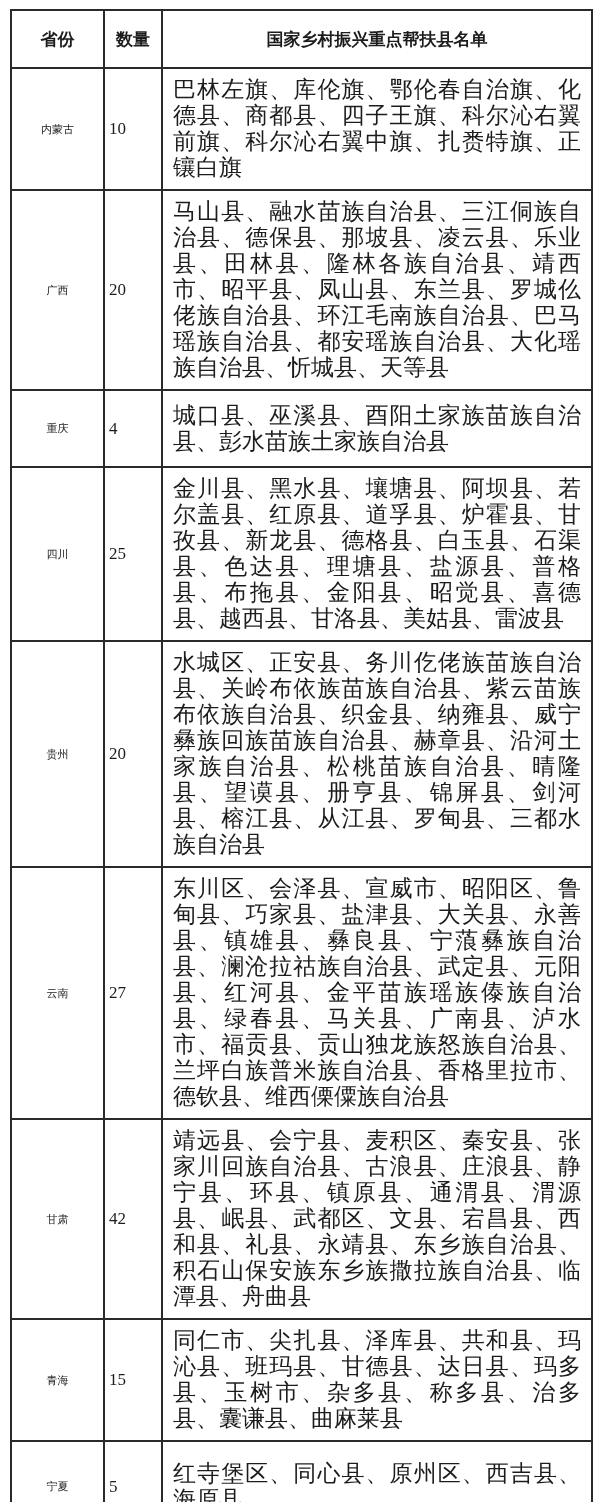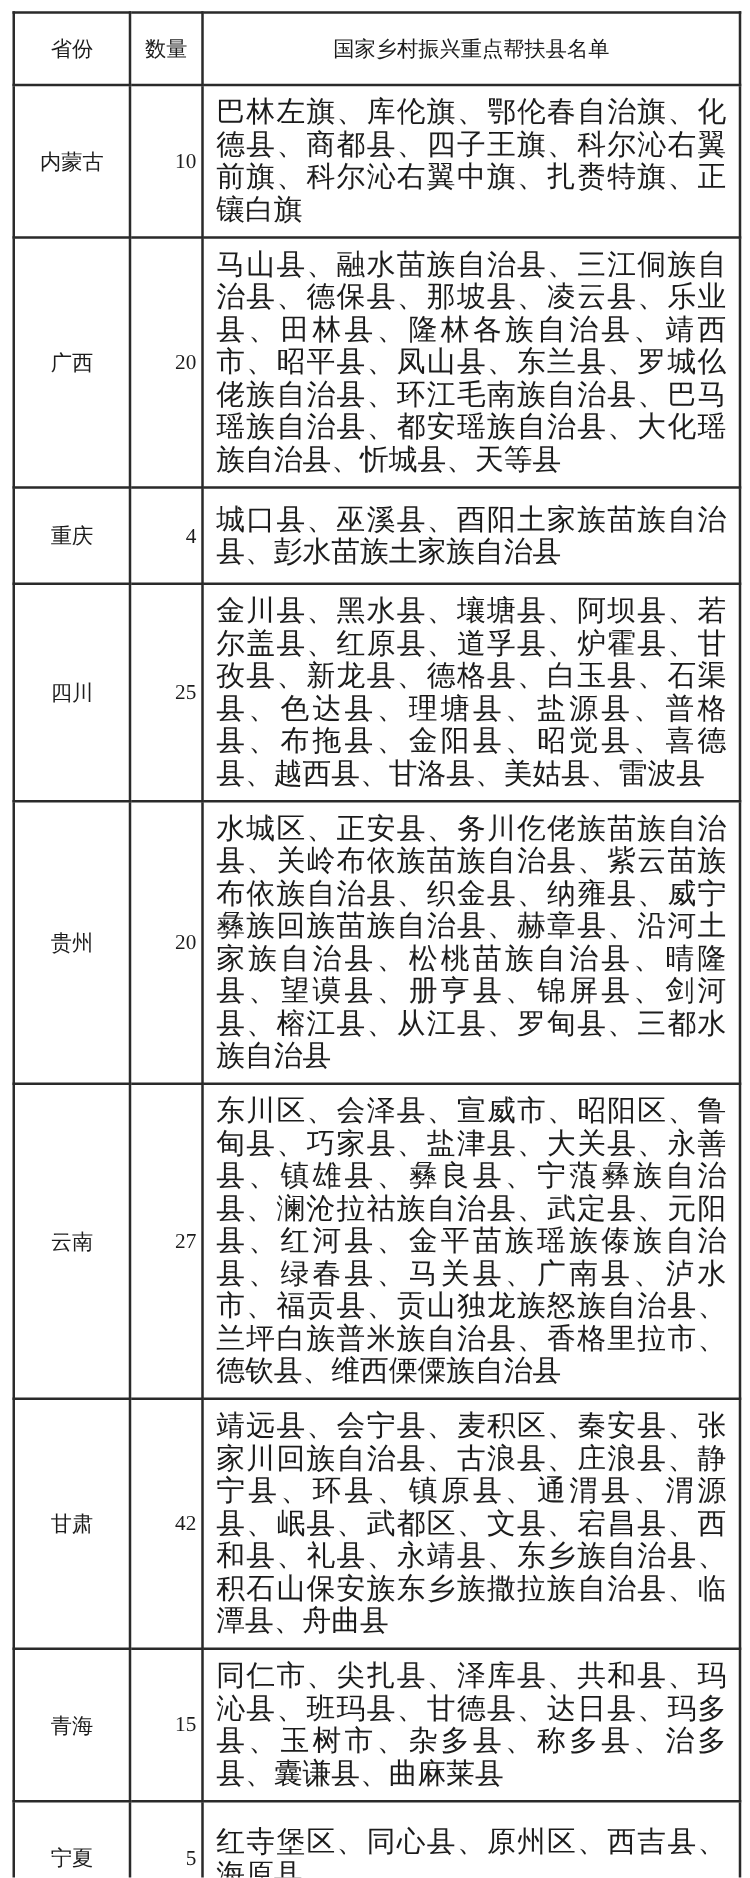--- a/index.html
+++ b/index.html
@@ -33,30 +33,30 @@
     text-align:center;
     font-size:26px;
     font-weight:bold;
     letter-spacing:1px;
     padding:4px 10px;
   }
   .head-cell{
     height:58px;
     text-align:center;
     font-size:17px;
-    font-weight:normal;
+    font-weight:bold;
     padding:4px 6px;
   }
   .province-cell{
     text-align:center;
-    font-size:17px;
+    font-size:11px;
     padding:4px 6px;
   }
   .count-cell{
-    text-align:right;
+    text-align:left;
     font-size:17px;
     padding:4px 4px;
   }
   .counties-cell{
     text-align:justify;
     font-size:23px;
     line-height:26px;
     padding:8px 10px 8px 10px;
   }
 </style>

